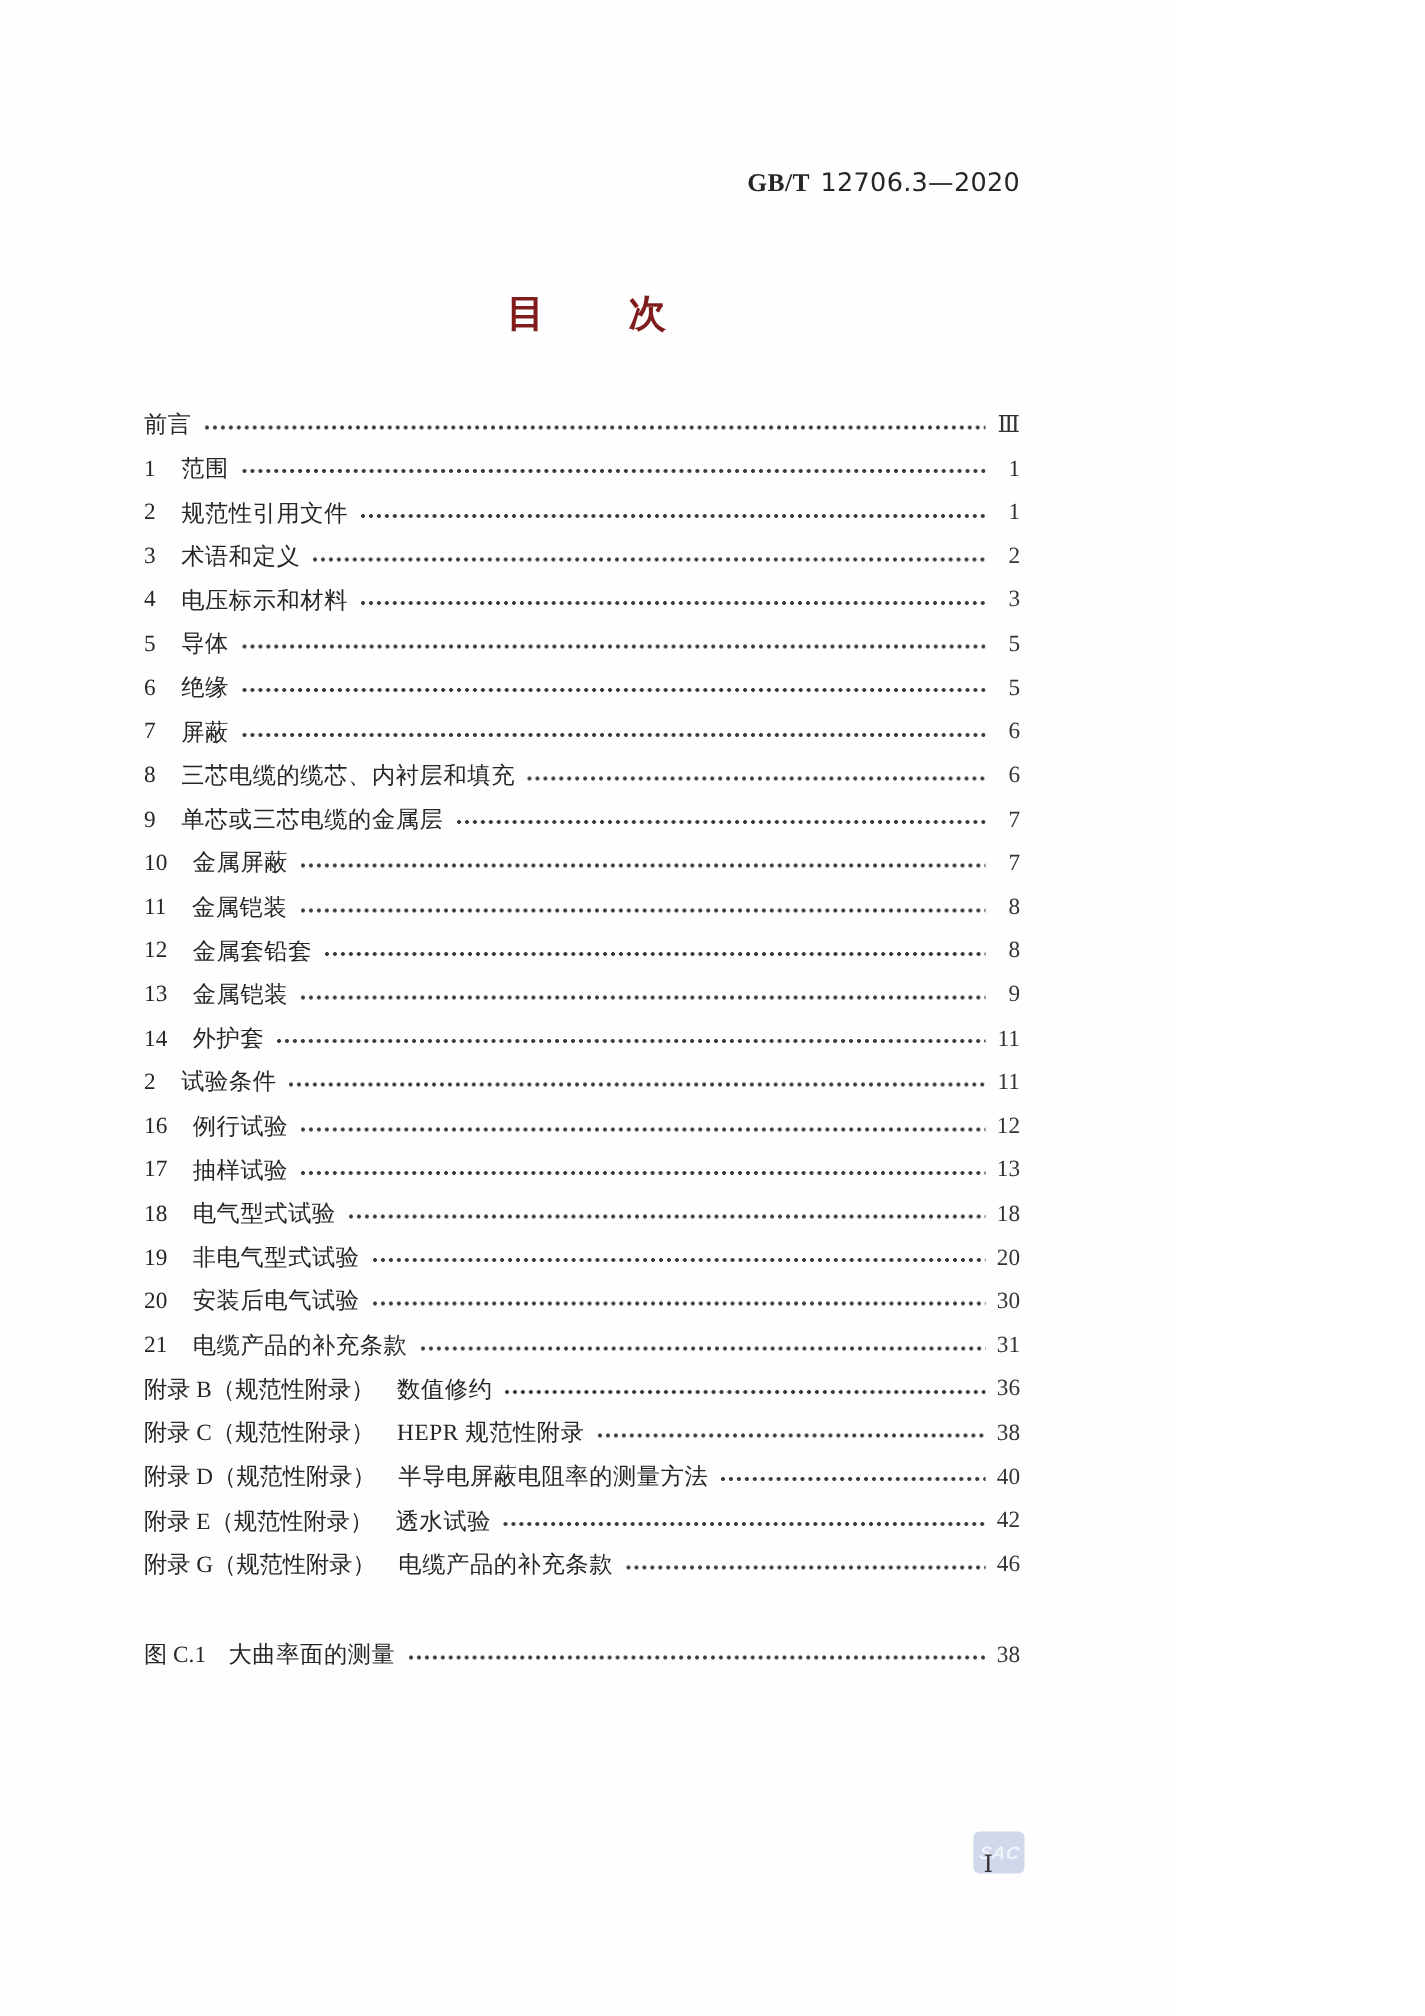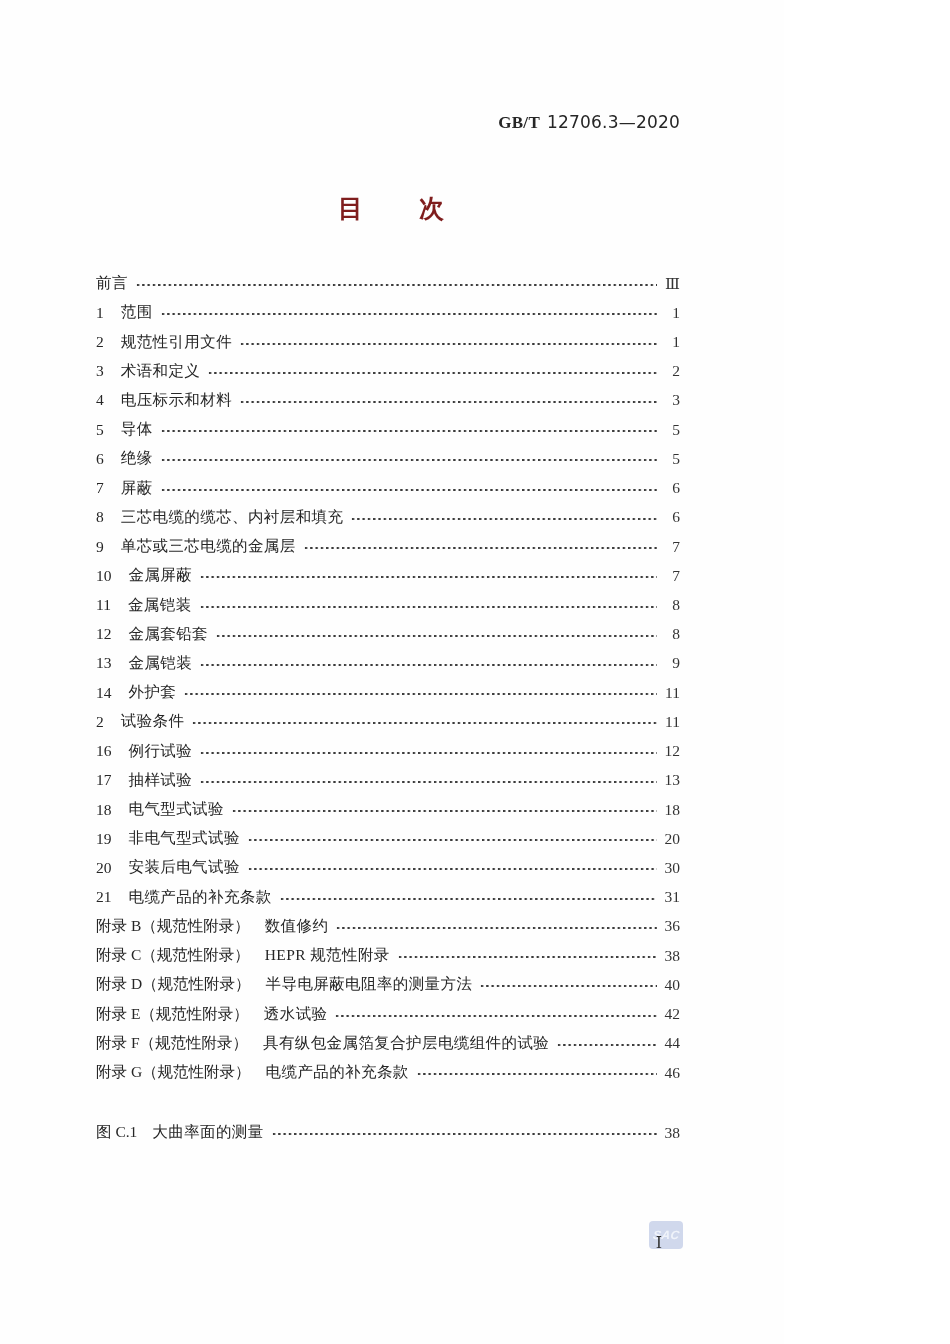--- a/index.html
+++ b/index.html
@@ -290,26 +290,20 @@
     <span class="leader"></span>
     <span class="row-page">40</span>
   </div>
       <div class="toc-row long">
     <span class="row-num">附录 E（规范性附录）</span>
     <span class="row-title">透水试验</span>
     <span class="leader"></span>
     <span class="row-page">42</span>
   </div>
       <div class="toc-row long">
-    <span class="row-num">附录 F（规范性附录）</span>
-    <span class="row-title">具有纵包金属箔复合护层电缆组件的试验</span>
-    <span class="leader"></span>
-    <span class="row-page">44</span>
-  </div>
-      <div class="toc-row long">
     <span class="row-num">附录 G（规范性附录）</span>
     <span class="row-title">电缆产品的补充条款</span>
     <span class="leader"></span>
     <span class="row-page">46</span>
   </div>
       <div style="height: 31px;"></div>
       <div class="toc-row long">
     <span class="row-num">图 C.1</span>
     <span class="row-title">大曲率面的测量</span>
     <span class="leader"></span>

